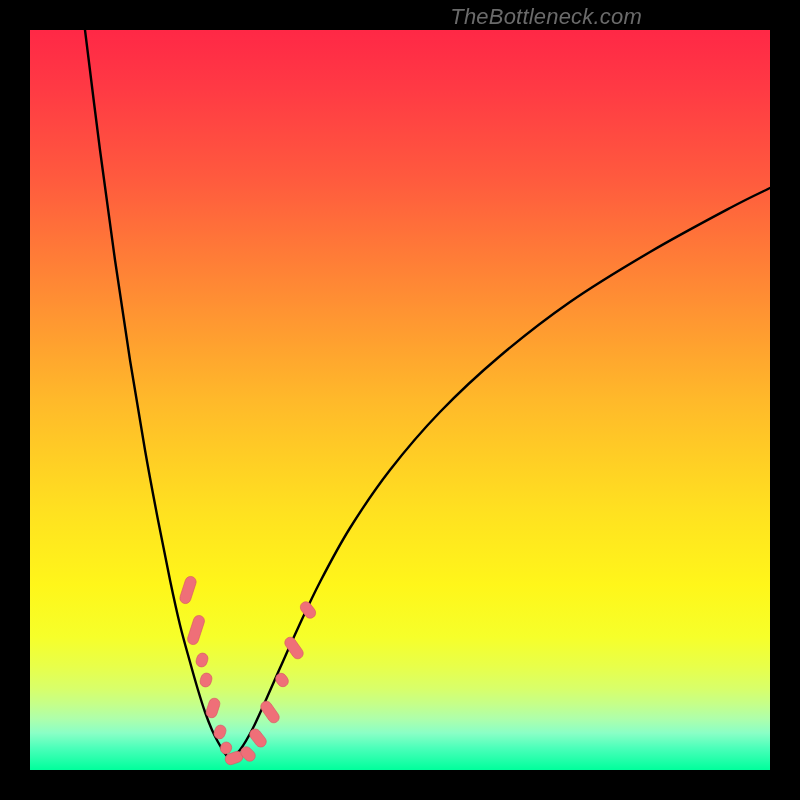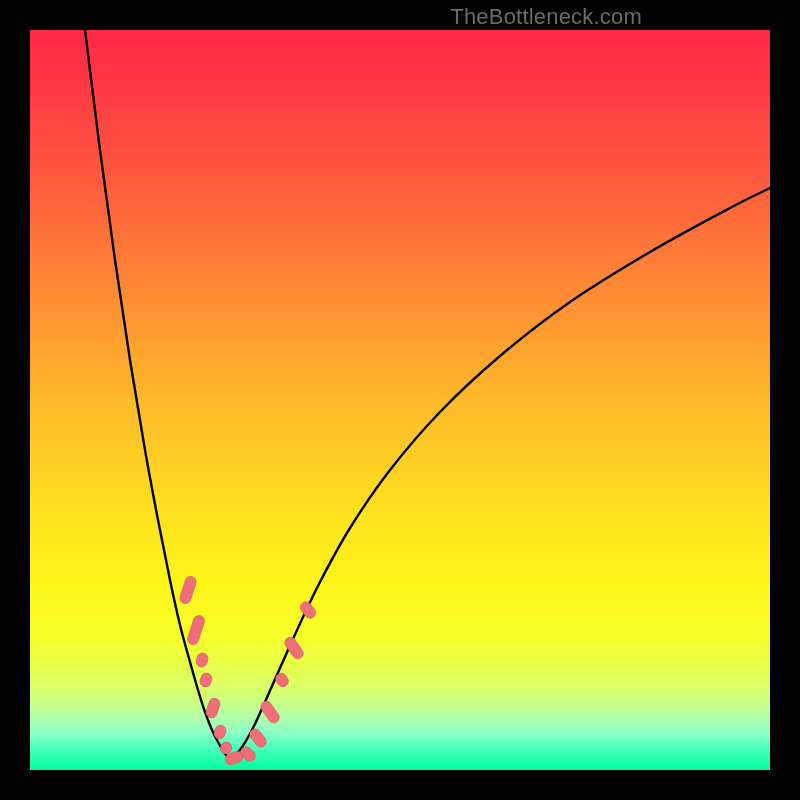--- a/index.html
+++ b/index.html
@@ -9,20 +9,21 @@
     height: 800px;
     overflow: hidden;
     background: #000;
     font-family: Arial, Helvetica, sans-serif;
   }
   .outer {
     width: 652px;
     height: 800px;
     background: #000;
     position: relative;
+    font-style: italic;
   }
   .plot {
     position: absolute;
     left: 30px;
     top: 30px;
     width: 740px;
     height: 740px;
     overflow: hidden;
   }
   .gradient {

